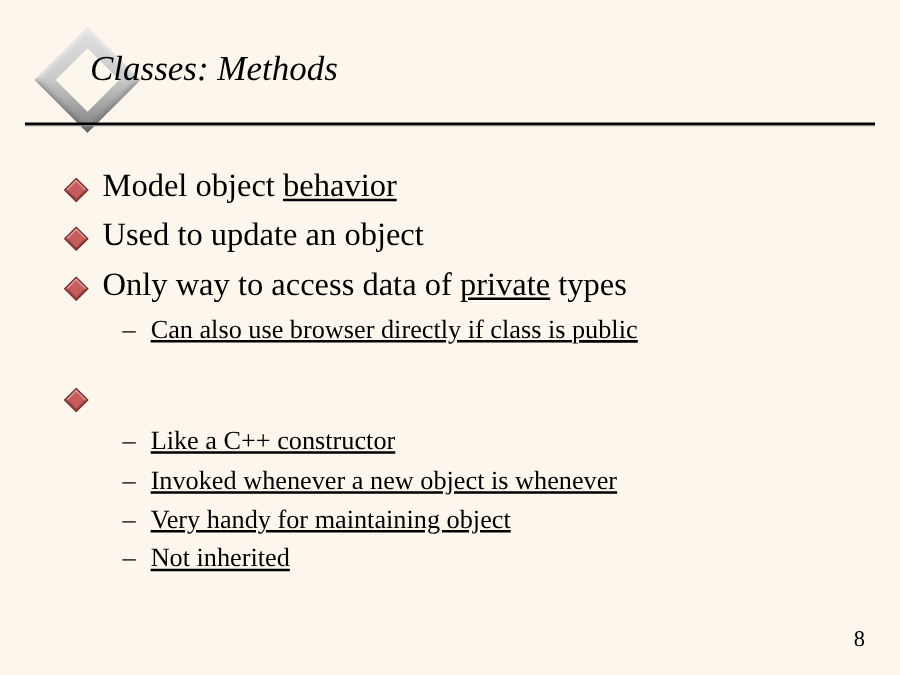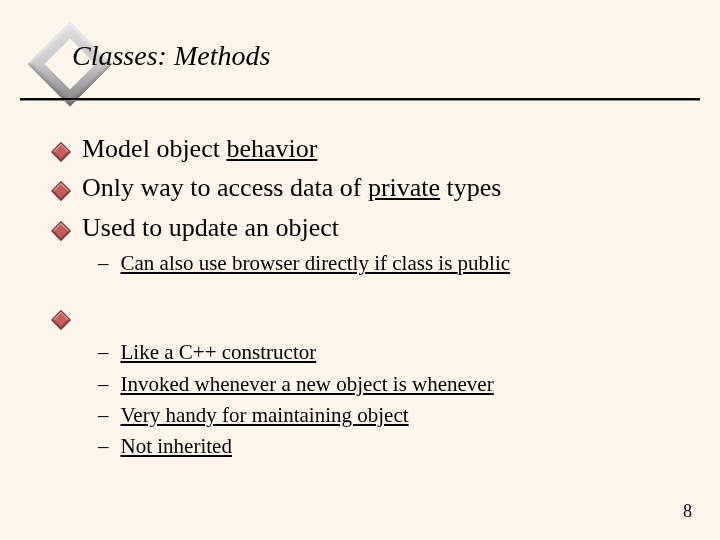--- a/index.html
+++ b/index.html
@@ -128,28 +128,28 @@
     <div class="l1">
       <span class="bullet"><span class="diamond-bullet"></span></span>
       <span class="txt">
         <span>Model object </span><span class="u">behavior</span><span></span>
       </span>
     </div>
 
     <div class="l1">
       <span class="bullet"><span class="diamond-bullet"></span></span>
       <span class="txt">
-        <span>Only way to access data of </span><span class="u">private</span><span> types</span>
+        <span>Used to update an object</span><span class="u"></span><span></span>
       </span>
     </div>
 
     <div class="l1">
       <span class="bullet"><span class="diamond-bullet"></span></span>
       <span class="txt">
-        <span>Used to update an object</span><span class="u"></span><span></span>
+        <span>Only way to access data of </span><span class="u">private</span><span> types</span>
       </span>
     </div>
 
     <div class="l2">
       <span class="dash">–</span>
       <span class="txt">
         <span>Can also use browser directly if class is </span><span class="u">public</span><span></span>
       </span>
     </div>
 

